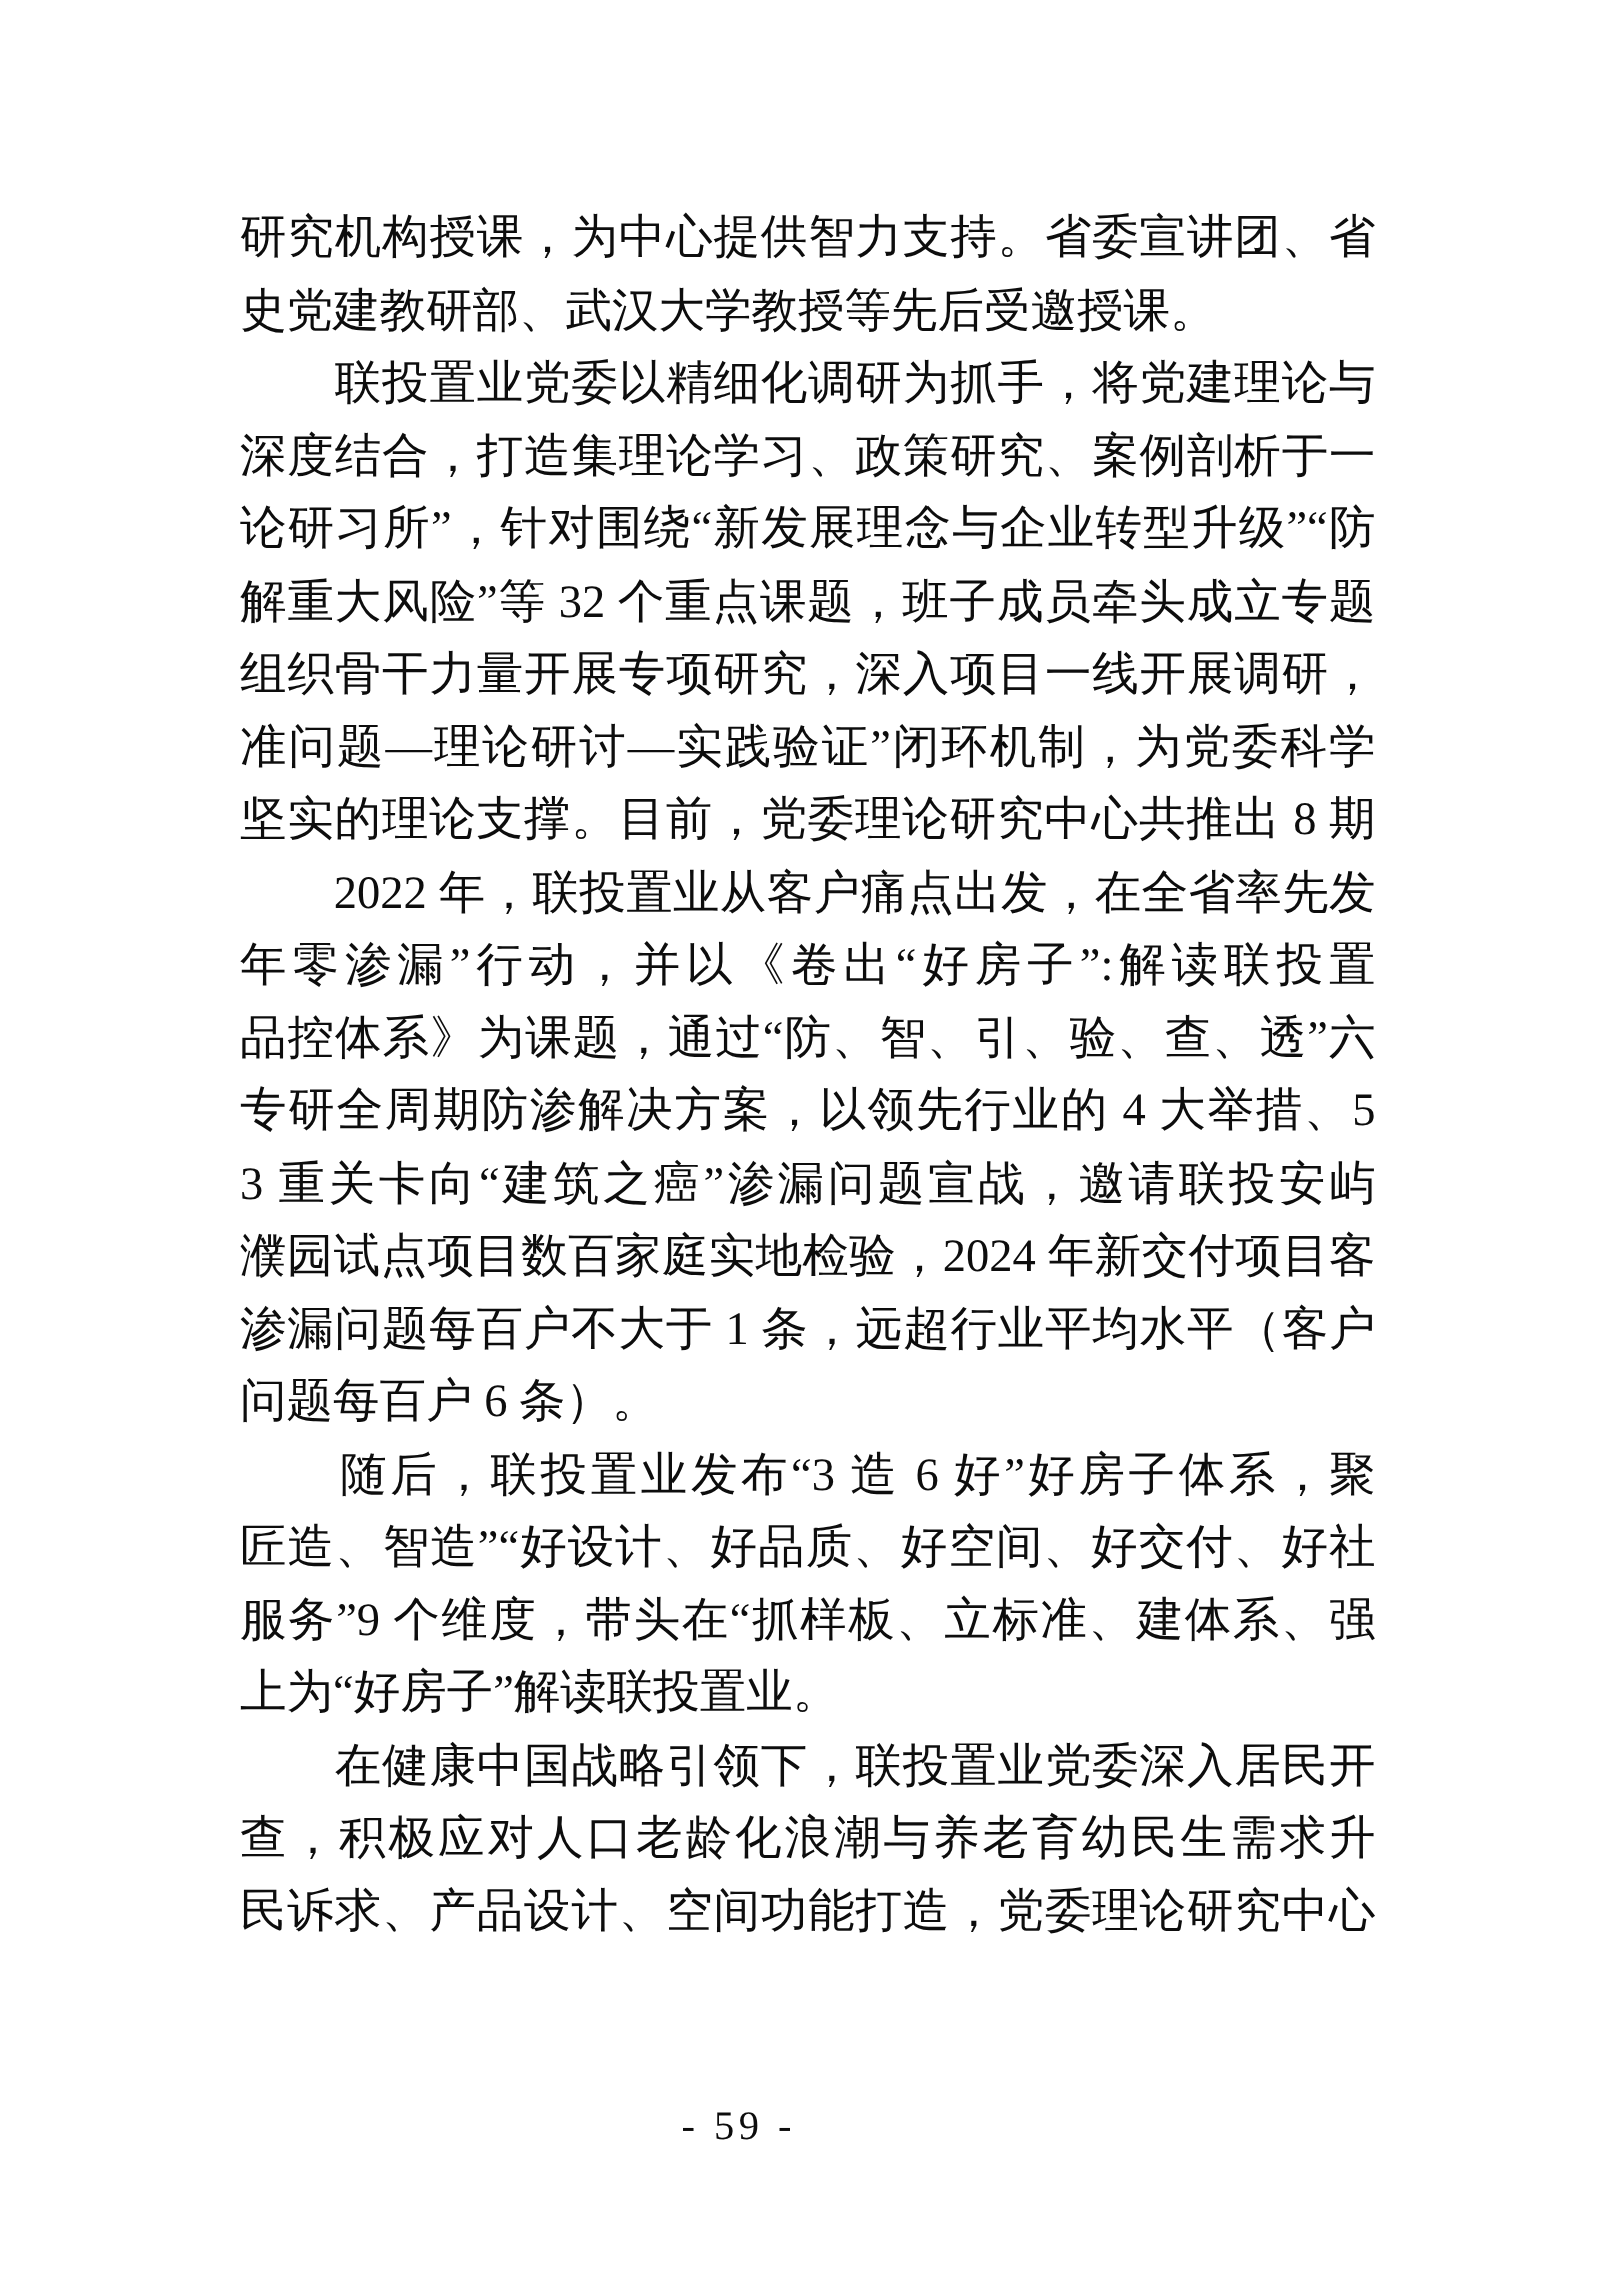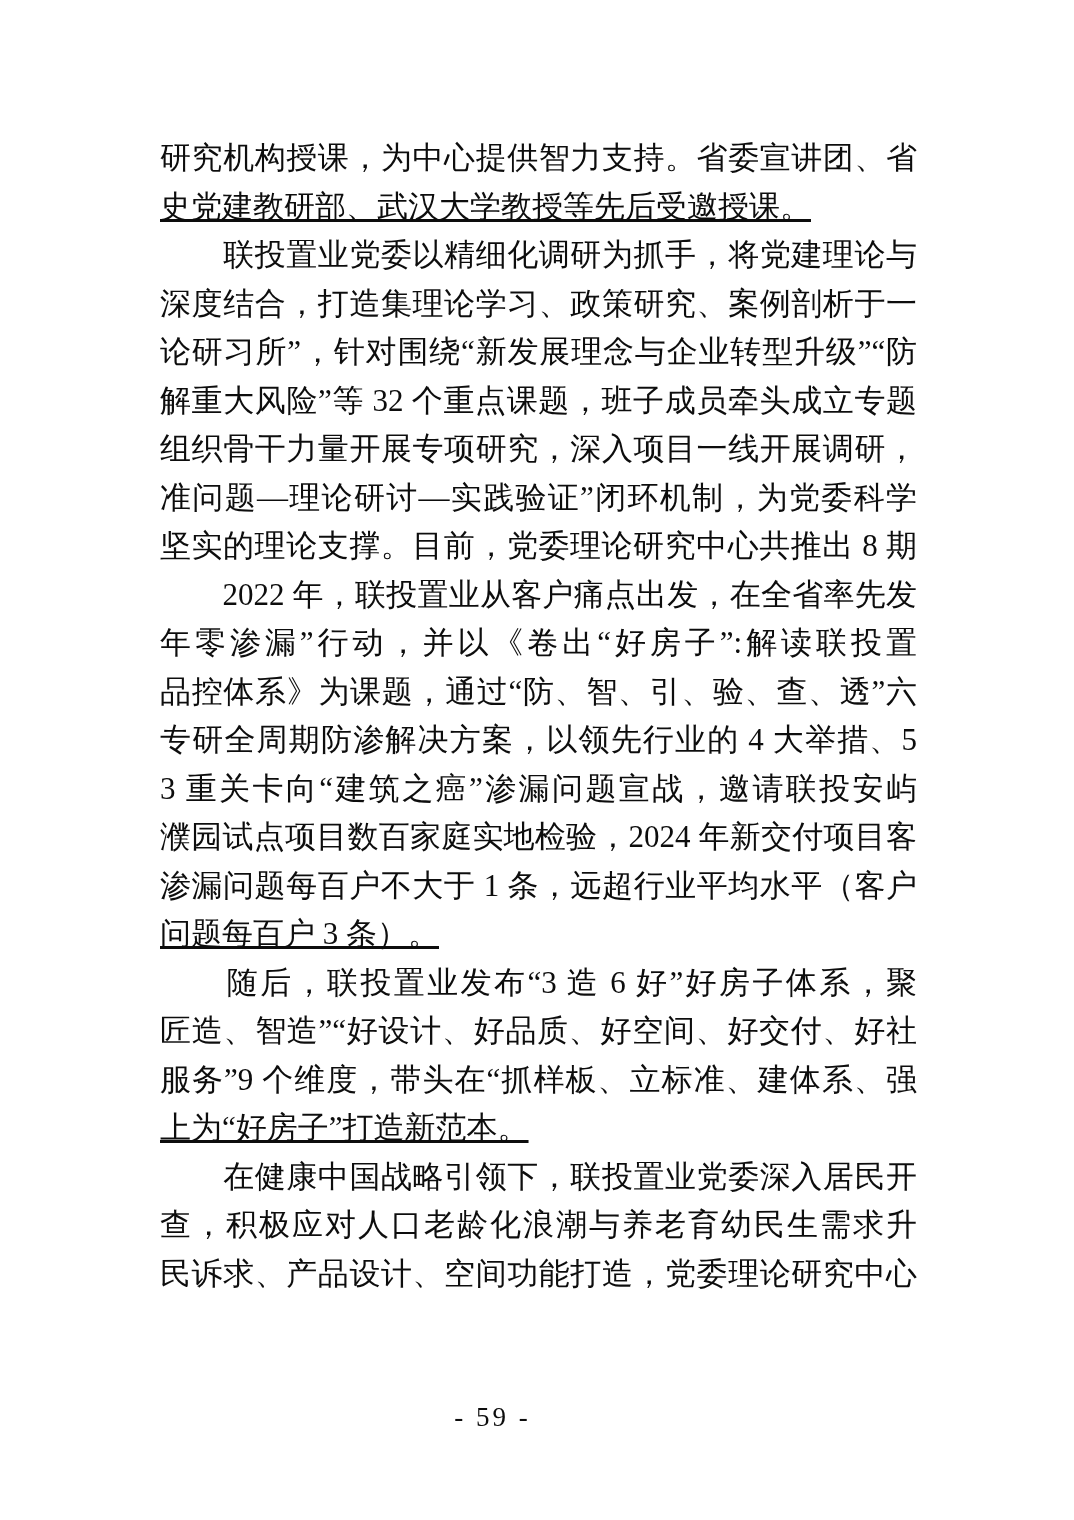--- a/index.html
+++ b/index.html
@@ -30,21 +30,20 @@
     height: 48.5px;
     line-height: 48.5px;
     font-size: 31px;
     text-align: justify;
     text-align-last: justify;
     overflow: hidden;
     color: #0d0d0d;
   }
   .line.para-end {
     text-align-last: left;
-    text-decoration: underline;
   }
   .footer {
     position: absolute;
     left: 0;
     top: 1399px;
     width: 985px;
     text-align: center;
     font-size: 27px;
     line-height: 36px;
     letter-spacing: 3px;
@@ -65,25 +64,25 @@
       <div class="line">组织骨干力量开展专项研究，深入项目一线开展调研，形成“找</div>
       <div class="line">准问题—理论研讨—实践验证”闭环机制，为党委科学决策提供</div>
       <div class="line">坚实的理论支撑。目前，党委理论研究中心共推出 8 期《焕新视</div>
       <div class="line">　　2022 年，联投置业从客户痛点出发，在全省率先发起“两</div>
       <div class="line">年零渗漏”行动，并以《卷出“好房子”:解读联投置业“44533”</div>
       <div class="line">品控体系》为课题，通过“防、智、引、验、查、透”六大措施</div>
       <div class="line">专研全周期防渗解决方案，以领先行业的 4 大举措、5 项专研、</div>
       <div class="line">3 重关卡向“建筑之癌”渗漏问题宣战，邀请联投安屿那、联投</div>
       <div class="line">濮园试点项目数百家庭实地检验，2024 年新交付项目客户投诉</div>
       <div class="line">渗漏问题每百户不大于 1 条，远超行业平均水平（客户投诉渗漏</div>
-      <div class="line para-end">问题每百户 3 条）。</div>
+      <div class="line para-end">问题每百户 6 条）。</div>
       <div class="line">　　随后，联投置业发布“3 造 6 好”好房子体系，聚焦“精造、</div>
       <div class="line">匠造、智造”“好设计、好品质、好空间、好交付、好社区、好</div>
       <div class="line">服务”9 个维度，带头在“抓样板、立标准、建体系、强科技”</div>
-      <div class="line para-end">上为“好房子”打造新范本。</div>
+      <div class="line para-end">上为“好房子”解读联投置业。</div>
       <div class="line">　　在健康中国战略引领下，联投置业党委深入居民开展问卷调</div>
       <div class="line">查，积极应对人口老龄化浪潮与养老育幼民生需求升级，围绕居</div>
       <div class="line">民诉求、产品设计、空间功能打造，党委理论研究中心开展《武</div>
     </div>
   <div class="footer">
     <span>- 59 -</span>
   </div>
 </div>
 
 </body></html>

